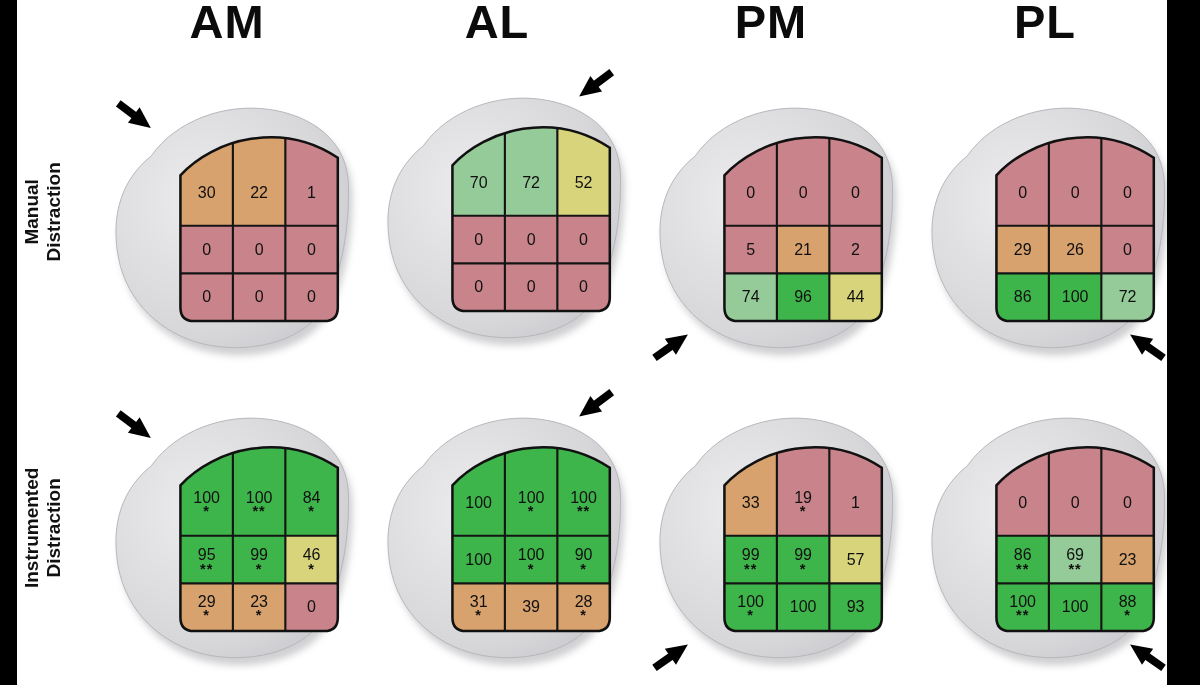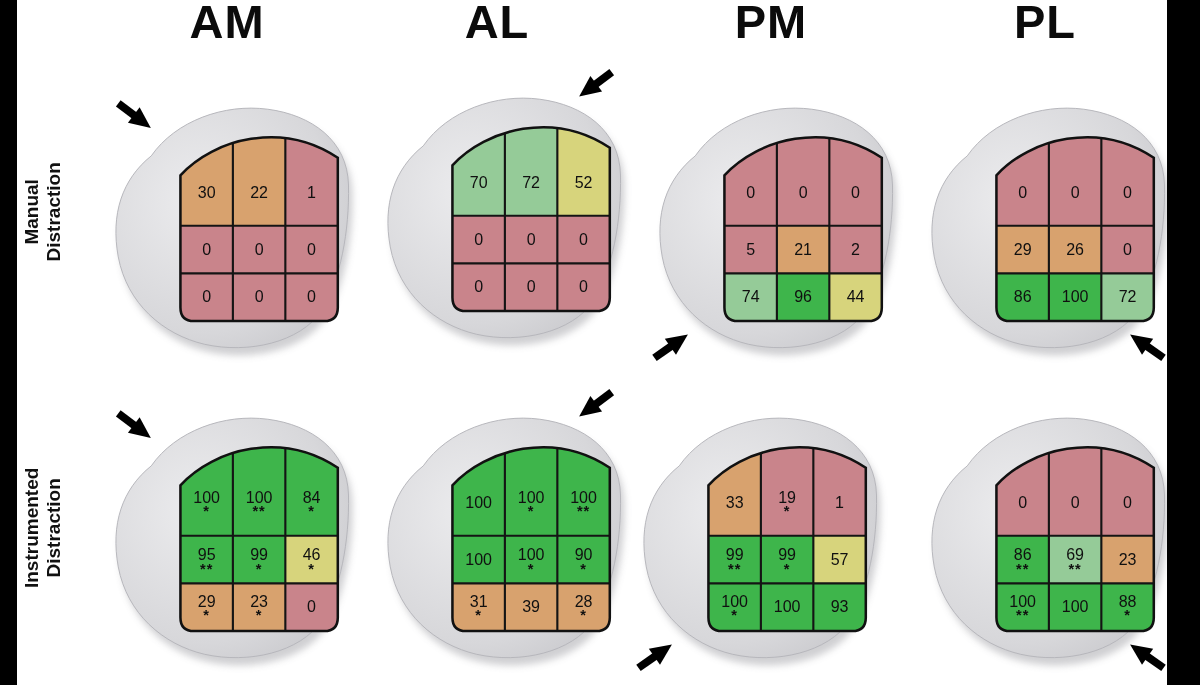--- a/index.html
+++ b/index.html
@@ -347,21 +347,21 @@
         <text x="117" y="247" class="mark">*</text>
         <text x="171" y="238" class="num">39</text>
         <text x="225" y="233" class="num">28</text>
         <text x="225" y="247" class="mark">*</text>
     <g transform="translate(254,12) rotate(143)">
       <line x1="0" y1="0" x2="24" y2="0" stroke="#000000" stroke-width="8"></line>
       <polygon points="20,-10 42,0 20,10" fill="#000000"></polygon>
     </g>
   </svg>
     </div>
-  <div class="unit" style="left:612px; top:380px;">
+  <div class="unit" style="left:628px; top:380px;">
       <svg viewBox="0 0 280 306" xmlns="http://www.w3.org/2000/svg">
     <defs>
       <radialGradient id="g6" cx="36%" cy="38%" r="78%">
         <stop offset="0%" stop-color="#ececee"></stop>
         <stop offset="72%" stop-color="#d7d7da"></stop>
         <stop offset="100%" stop-color="#c7c7cb"></stop>
       </radialGradient>
       <filter id="b6" x="-20%" y="-20%" width="140%" height="140%">
             <feGaussianBlur stdDeviation="4"></feGaussianBlur>
           </filter>

